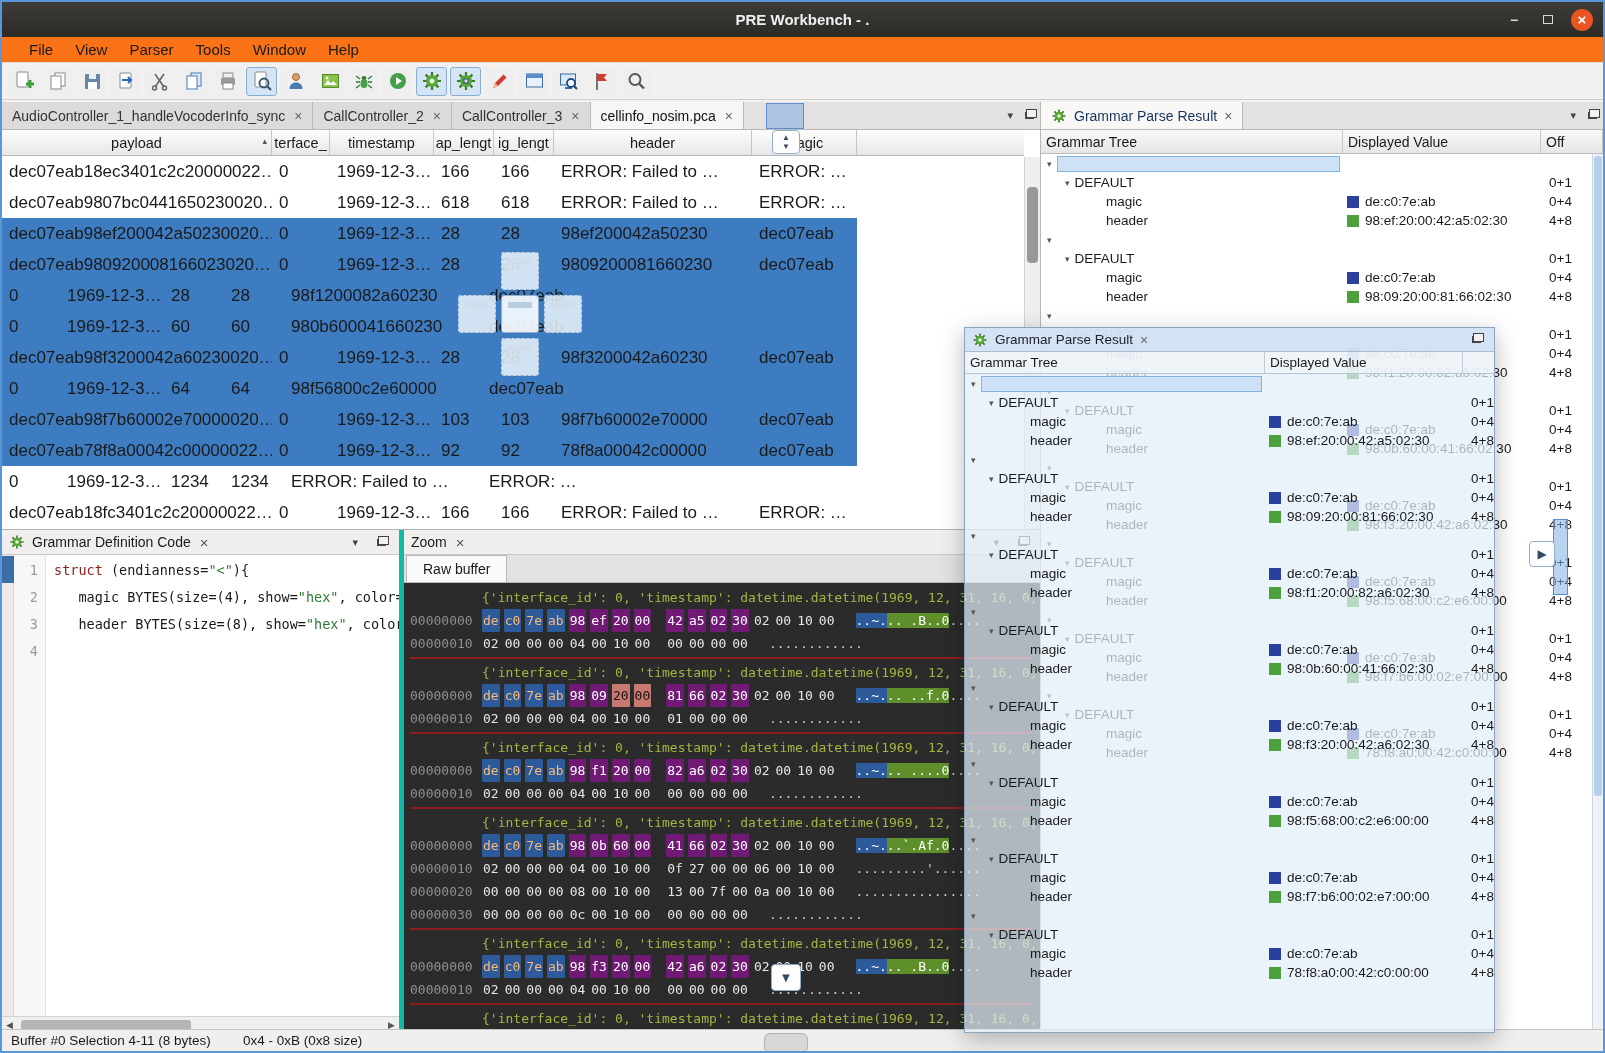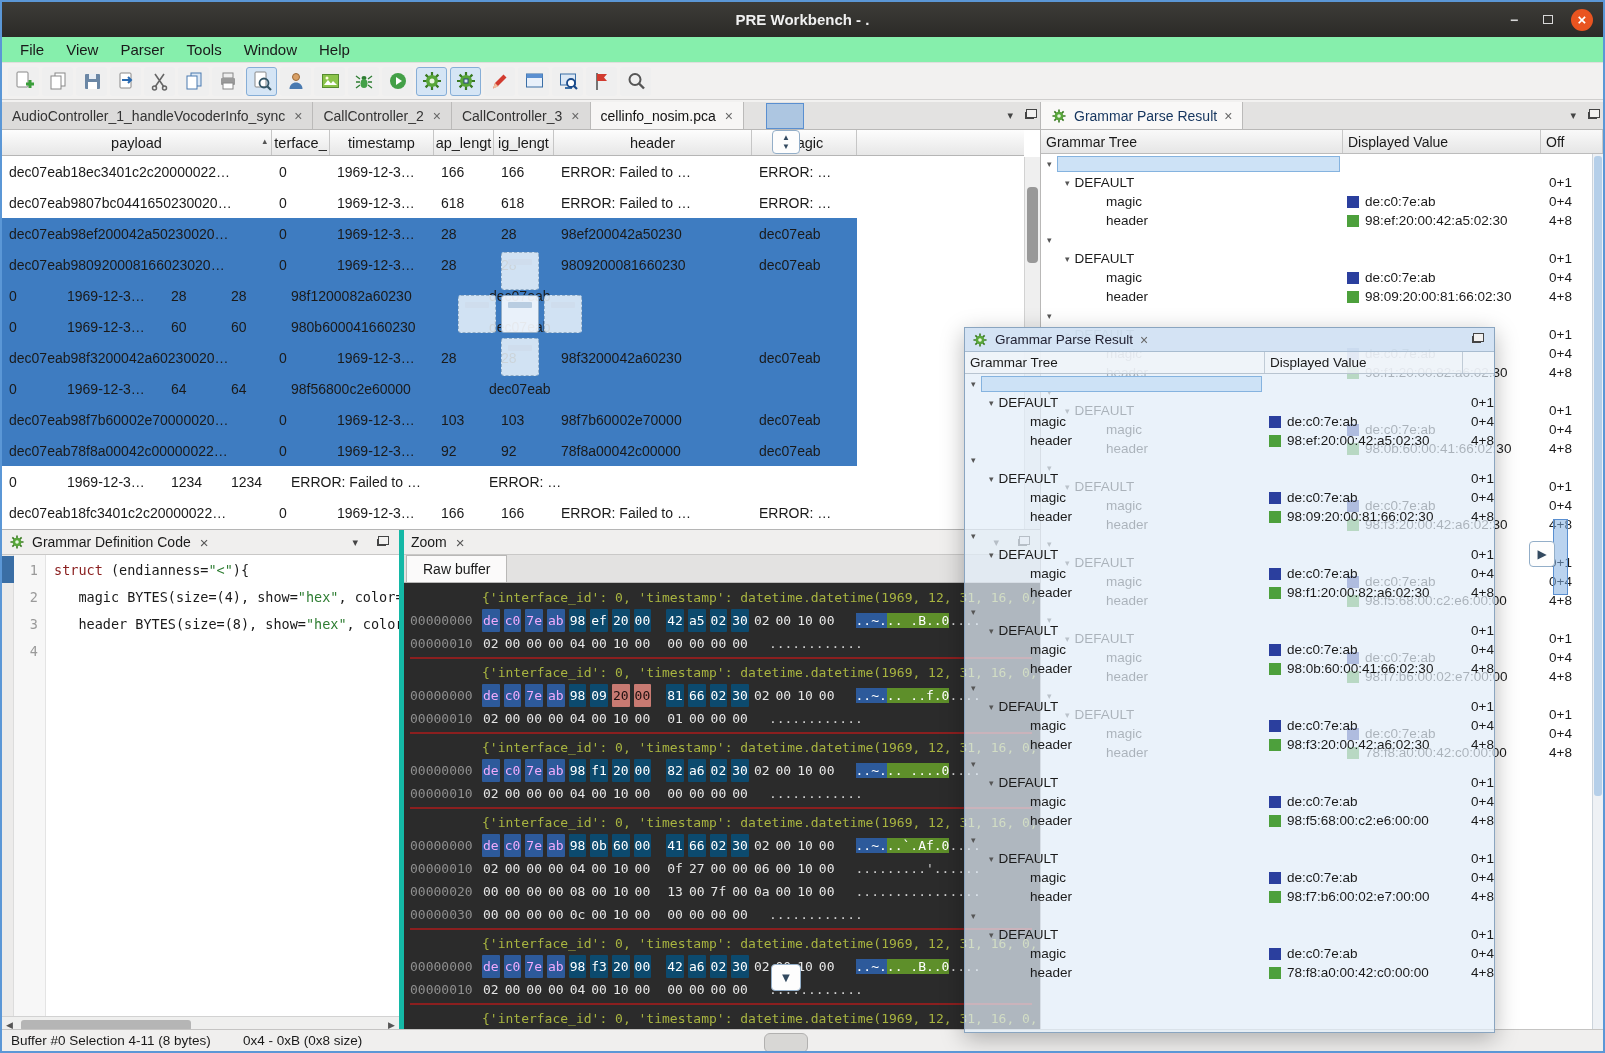--- a/index.html
+++ b/index.html
@@ -8,42 +8,42 @@
   .window{position:relative;width:1605px;height:1053px;border:2px solid #5b97d6;background:#f2f1f0;overflow:hidden}
 
   
   .titlebar{height:35px;background:linear-gradient(#3d3c38,#2b2a27);color:#f0f0f0;display:flex;align-items:center;justify-content:center;position:relative;font-size:15px;font-weight:bold}
   .win-controls{position:absolute;right:10px;top:0;height:100%;display:flex;align-items:center;gap:12px}
   .win-btn{width:22px;height:22px;display:flex;align-items:center;justify-content:center;color:#d8d8d8;font-size:14px;border-radius:3px;cursor:default}
   .maxbox{display:inline-block;width:10px;height:9px;border:1.5px solid #d8d8d8}
   .win-btn.close{background:#e95420;border-radius:50%;color:#fff;font-size:15px;font-weight:bold}
 
   
-  .menubar{height:26px;background:#86efac;display:flex;align-items:center;padding-left:7px;font-size:15px;border-bottom:1px solid #e0dfde}
+  .menubar{height:26px;background:#f97316;display:flex;align-items:center;padding-left:16px;font-size:15px;border-bottom:1px solid #e0dfde}
   .menu-item{padding:2px 11px;border-radius:3px}
   .toolbar{height:37px;background:#f2f1f0;display:flex;align-items:center;padding-left:6px;gap:3px;border-bottom:1px solid #cfcecd}
   .tb-btn{width:31px;height:29px;display:flex;align-items:center;justify-content:center;border:1px solid transparent;border-radius:3px}
   .tb-btn.active{background:#d5e5f5;border-color:#86aed7}
 
   
   .tabstrip{position:absolute;left:0;top:100px;width:1038px;height:28px;background:#e3e2e1;border-bottom:1px solid #b9b8b7;display:flex;align-items:stretch}
   .doc-tab{display:flex;align-items:center;gap:9px;padding:0 10px;border-right:1px solid #bbbab9;font-size:14px;background:#dcdbda;color:#333;white-space:nowrap}
   .doc-tab.active{background:#f7f6f5;color:#111}
   .tab-close{color:#666;font-size:14px}
   .strip-spacer{flex:1}
   .mini-btn{color:#444;font-size:11px;padding:0 6px;display:flex;align-items:center}
   .float-glyph{display:inline-block;width:9px;height:7px;border:1px solid #444;position:relative;background:#f2f1f0}
   .float-glyph::before{content:'';position:absolute;right:-4px;top:-4px;width:9px;height:7px;border:1px solid #444;background:#f2f1f0}
 
   
   .packet-area{position:absolute;left:0;top:128px;width:1038px;height:400px;background:#fff;border-bottom:1px solid #b5b5b5;overflow:hidden}
   .pt-header{display:flex;height:26px;background:linear-gradient(#fdfdfd,#e7e7e7);border-bottom:1px solid #b5b5b5;font-size:14.5px;width:1022px}
   .pt-hcell{display:flex;align-items:center;justify-content:center;border-right:1px solid #c6c6c6;position:relative;overflow:hidden;white-space:nowrap}
   .sort-arrow{position:absolute;right:4px;top:6px;font-size:9px;color:#555}
-  .trow{display:flex;height:31px;font-size:14px;align-items:flex-end;width:855px;background:#fff}
+  .trow{display:flex;height:31px;font-size:17px;align-items:flex-end;width:855px;background:#fff}
   .trow.sel{background:#3e7cc1}
   .tcell{padding-left:7px;white-space:nowrap;overflow:hidden;height:100%;display:flex;align-items:center}
   .c0{width:270px}.c1{width:58px}.c2{width:104px}.c3{width:60px}.c4{width:60px}.c5{width:198px}.c6{width:105px}
   .vscroll{position:absolute;right:0;top:27px;bottom:0;width:16px;background:#efefef;border-left:1px solid #d2d2d2}
   .vthumb{position:absolute;left:2px;right:2px;top:30px;height:76px;background:#989898;border-radius:4px}
 
   
   .panel-head{height:25px;background:#f0efee;display:flex;align-items:center;font-size:14px;border-bottom:1px solid #c9c8c7;padding:0 7px;gap:7px}
   .panel-close{color:#555;font-size:15px;padding:0 2px}
   .panel-icon{display:flex;align-items:center}
@@ -67,22 +67,22 @@
   
   .zoom-panel{position:absolute;left:402px;top:528px;width:636px;height:503px;background:#f2f1f0}
   .zoom-tabs{height:28px;background:#e3e2e1;border-bottom:1px solid #b9b8b7;display:flex;align-items:flex-end;padding-left:2px}
   .zoom-tab{height:27px;display:flex;align-items:center;background:#fbfafa;border:1px solid #b9b8b7;border-bottom:none;padding:0 16px;font-size:14px}
   .hex-area{position:absolute;top:53px;left:0;right:0;bottom:0;background:#2b2b2b;overflow:hidden;font-family:"DejaVu Sans Mono",monospace;font-size:13px;color:#e6e6e6;padding:3px 0 0 6px}
   .hex-comment{color:#a8b440;height:23px;line-height:23px;padding-left:72px;white-space:nowrap;overflow:hidden}
   .hex-line{height:23px;line-height:23px;display:flex;white-space:pre}
   .hex-off{color:#8f8f8f;width:72px}
   .hb{padding:0 1px;margin-right:4px;border-radius:1px}
   .hb.gap{margin-right:15px}
-  .hb.blue{background:#2d5a9b;color:#f0abfc}
-  .hb.green{background:#0c4a6e;color:#fff}
+  .hb.blue{background:#2d5a9b;color:#fdba74}
+  .hb.green{background:#701a75;color:#fff}
   .hb.selred{background:#c87a72;color:#201010}
   .hex-ascii{margin-left:16px;color:#cfcfcf}
   .hex-ascii span.blue{background:#2d5a9b;color:#fff}
   .hex-ascii span.green{background:#5e8f2a;color:#fff}
   .hex-sep{height:2px;background:#8b1f1f;margin:2px 8px 2px 0}
 
   
   .right-panel{position:absolute;left:1038px;top:100px;width:563px;height:931px;background:#fff;border-left:1px solid #b9b8b7}
   .dock-tabstrip{height:28px;background:#e3e2e1;border-bottom:1px solid #b9b8b7;display:flex;align-items:stretch}
   .dock-tab{display:flex;align-items:center;gap:7px;padding:0 10px;background:#f9f8f7;border-right:1px solid #bbbab9;font-size:14px;color:#15355e}

